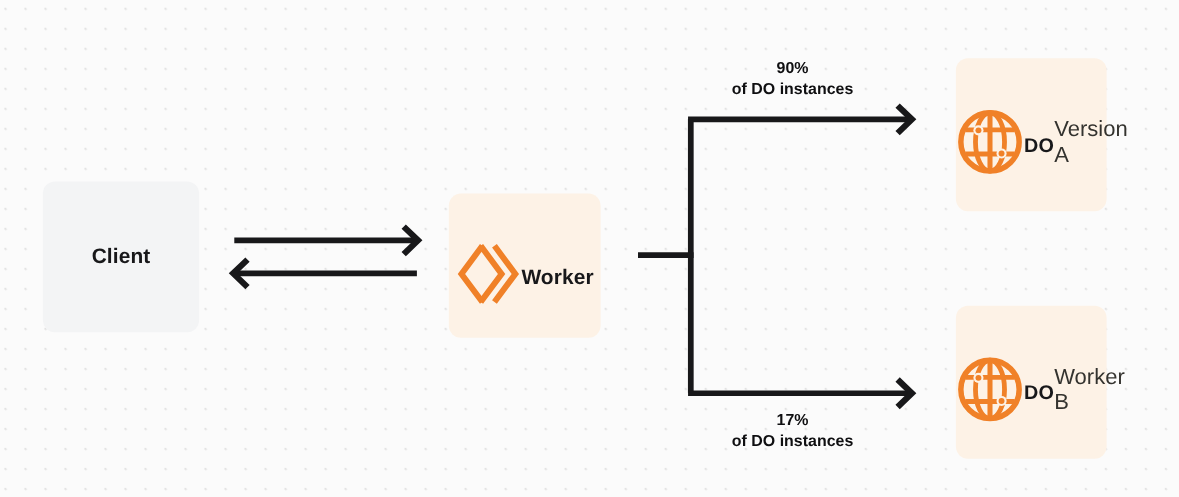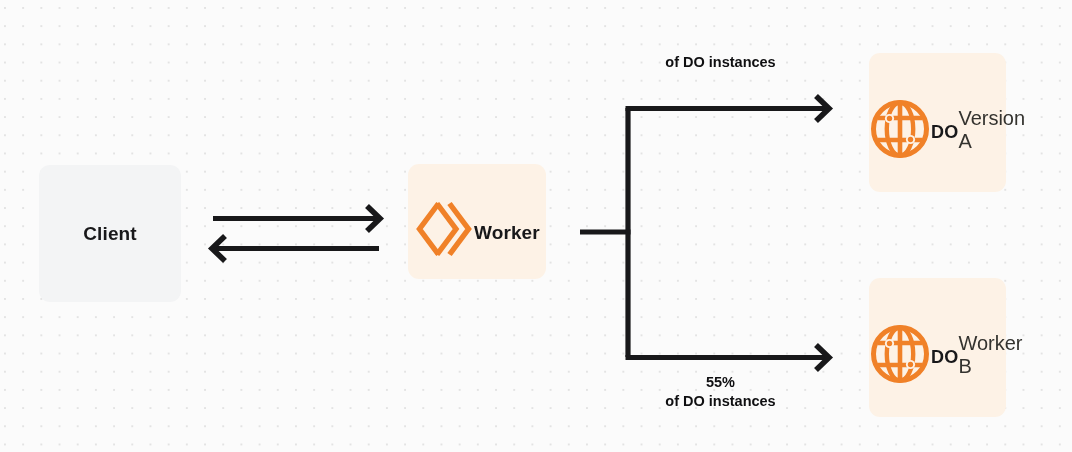--- a/index.html
+++ b/index.html
@@ -39,23 +39,23 @@
     background-color: #f3f4f5;
   }
   #client-label {
     font-size: 19px;
     font-weight: bold;
     color: #18181a;
     letter-spacing: 0.1px;
   }
   #worker-node {
     left: 408px;
-    top: 164px;
+    top: 176px;
     width: 138px;
-    height: 115px;
+    height: 131px;
     background-color: #fdf2e6;
     justify-content: flex-start;
     padding-top: 14px;
   }
   #worker-label {
     font-size: 19px;
     font-weight: bold;
     color: #18181a;
     margin-top: 9px;
     letter-spacing: 0.1px;
@@ -208,21 +208,22 @@
         <circle cx="20.5" cy="20.5" r="2.7" fill="#f08128"></circle>
         <circle cx="41.5" cy="41.5" r="4.6" fill="#fdf2e6"></circle>
         <circle cx="41.5" cy="41.5" r="2.7" fill="#f08128"></circle>
       </svg>
     </span>
     <span class="do-title">DO</span>
     <span class="do-sub">Worker B</span>
   </div>
 
   <div class="edge-label" id="label-90">
+    <div>90%</div>
     <div>of DO instances</div>
   </div>
 
   <div class="edge-label" id="label-10">
-    <div>55%</div>
+    <div>17%</div>
     <div>of DO instances</div>
   </div>
 
 </div>
 
 </body></html>

